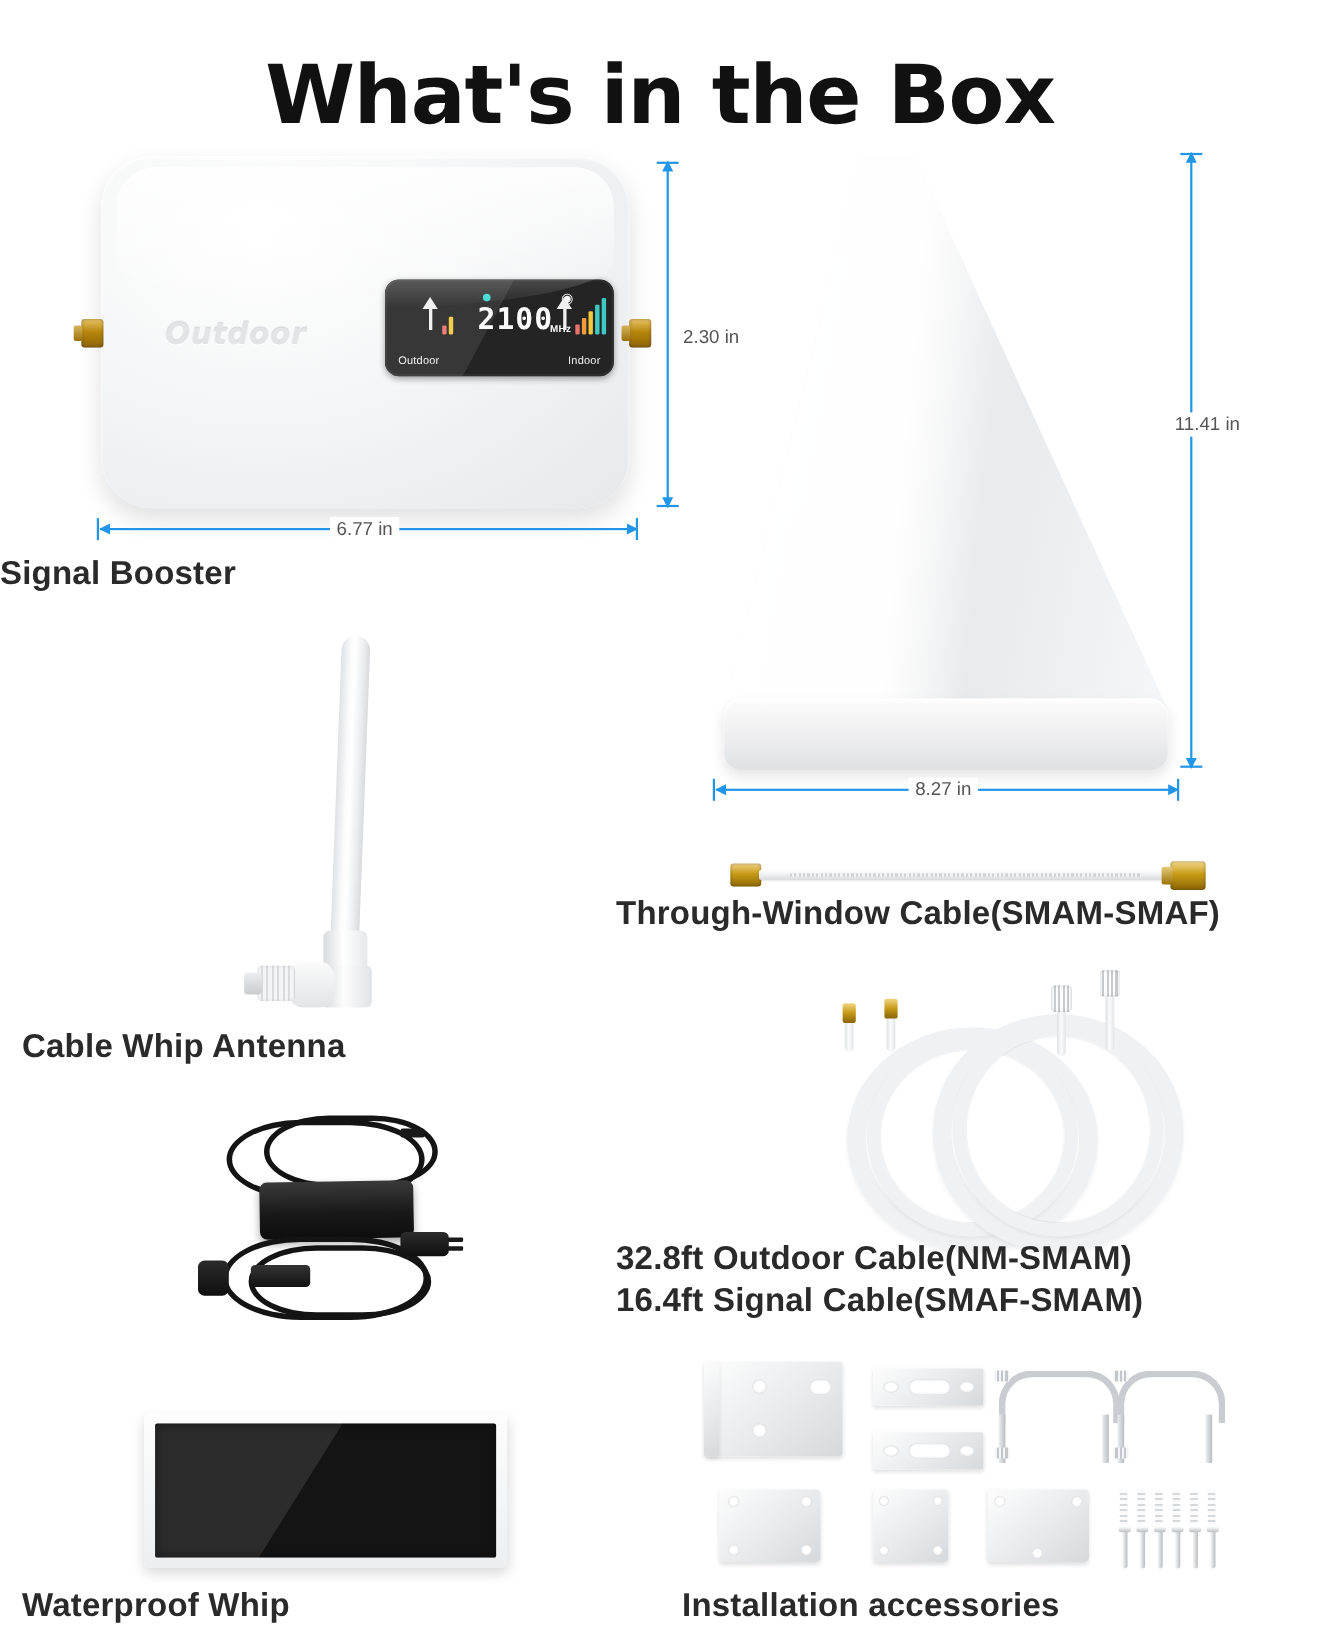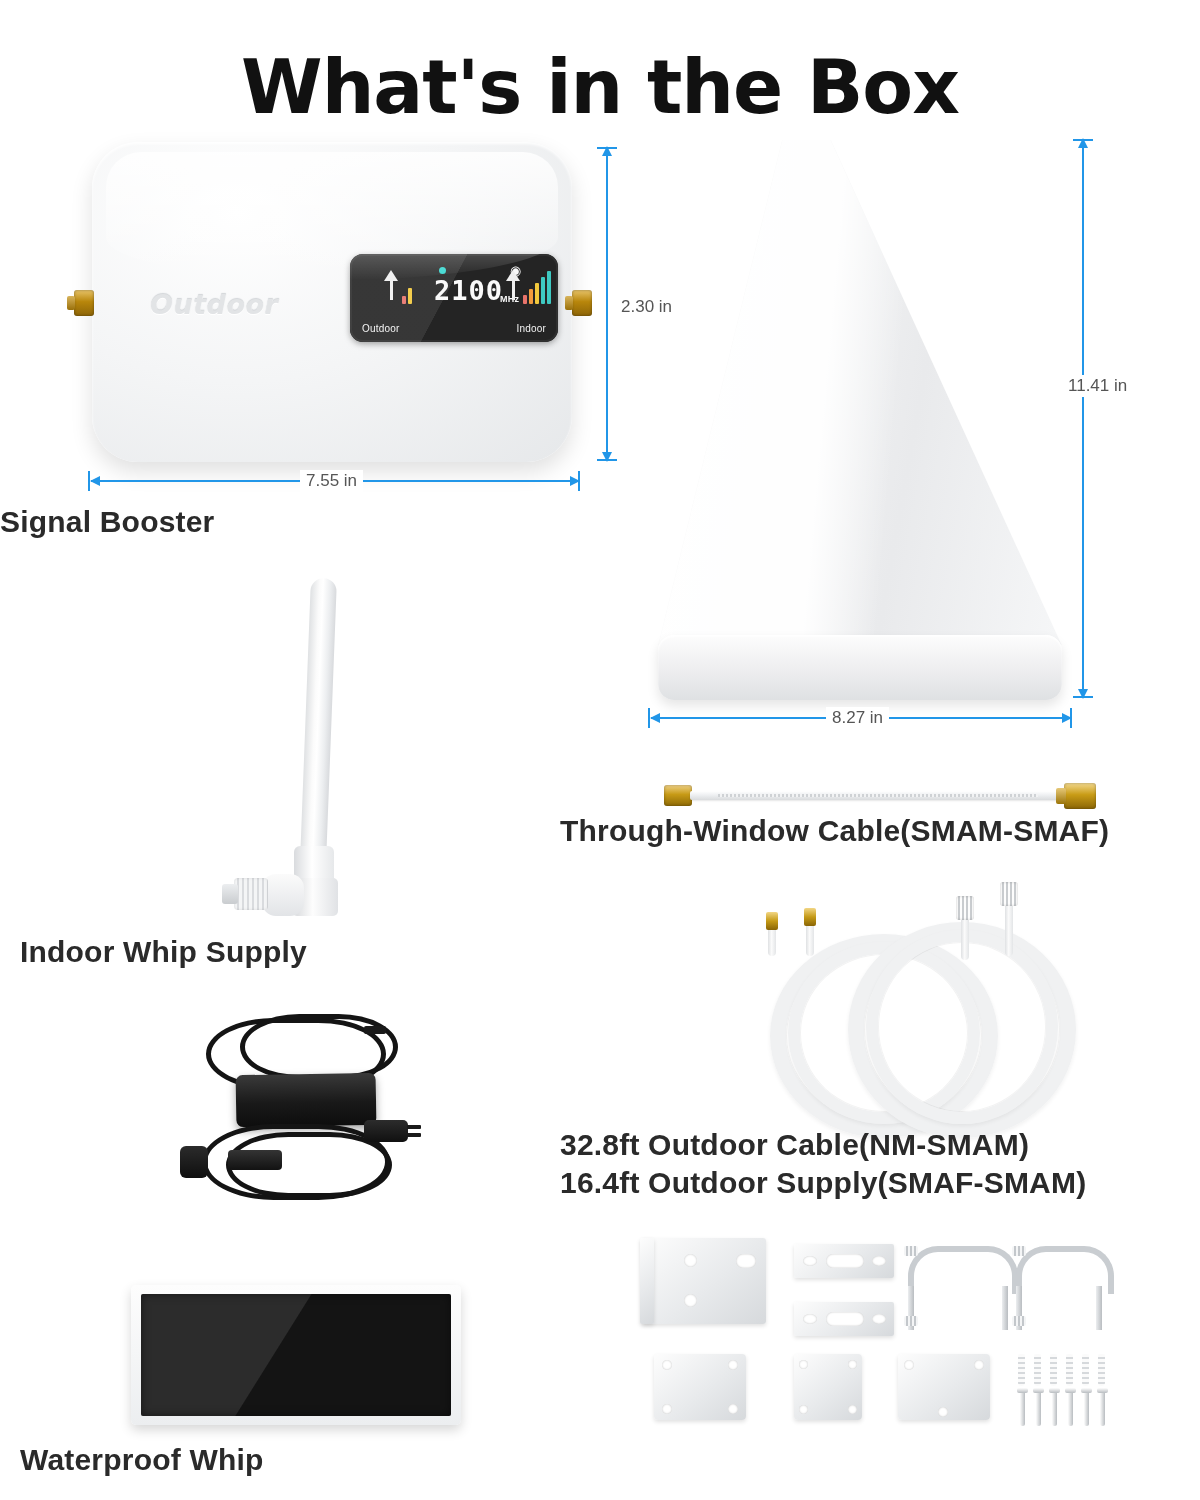--- a/index.html
+++ b/index.html
@@ -331,21 +331,21 @@
     <div class="arrow down" style="left:602px;top:452px;"></div>
     <div class="dim-label" style="left:615px;top:296px;">2.30 in</div>
   </div>
 
   <div>
     <div class="tick-v" style="left:88px;top:471px;"></div>
     <div class="tick-v" style="left:578px;top:471px;"></div>
     <div class="dim-h" style="left:91px;top:480px;width:488px;"></div>
     <div class="arrow left" style="left:90px;top:476px;"></div>
     <div class="arrow right" style="left:570px;top:476px;"></div>
-    <div class="dim-label" style="left:300px;top:470px;">7.55 in</div>
+    <div class="dim-label" style="left:300px;top:470px;">6.77 in</div>
   </div>
 
   <div class="caption" style="left:0;top:505px;width:640px;">Signal Booster</div>
 
   <div class="antenna">
     <div class="ant-cone"></div>
     <div class="ant-cone-hl"></div>
     <div class="ant-base"></div>
   </div>
 
@@ -376,39 +376,39 @@
   <div class="caption" style="left:560px;top:814px;width:640px;">Through-Window Cable(SMAM-SMAF)</div>
 
   <div class="whip">
     <div class="whip-rod"></div>
     <div class="whip-flare"></div>
     <div class="whip-collar"></div>
     <div class="whip-hinge"></div>
     <div class="whip-nut"></div>
     <div class="whip-pin"></div>
   </div>
-  <div class="caption" style="left:20px;top:935px;width:600px;">Indoor Whip Supply</div>
+  <div class="caption" style="left:20px;top:935px;width:600px;">Cable Whip Antenna</div>
 
   <div class="coils">
     <div class="coil coilA"></div>
     <div class="coil coilA2"></div>
     <div class="coil coilB"></div>
     <div class="coil coilB2"></div>
     <div class="lead" style="left:6px;top:48px;height:36px;"></div>
     <div class="gold-end" style="left:4px;top:40px;"></div>
     <div class="lead" style="left:44px;top:44px;height:40px;"></div>
     <div class="gold-end" style="left:42px;top:36px;"></div>
     <div class="lead" style="left:199px;top:34px;height:54px;"></div>
     <div class="silver-end" style="left:194px;top:24px;"></div>
     <div class="lead" style="left:243px;top:20px;height:64px;"></div>
     <div class="silver-end" style="left:238px;top:10px;"></div>
   </div>
   <div class="caption two-line" style="left:560px;top:1126px;width:640px;">
     <div>32.8ft Outdoor Cable(NM-SMAM)</div>
-    <div>16.4ft Outdoor Supply(SMAF-SMAM)</div>
+    <div>16.4ft Signal Cable(SMAF-SMAM)</div>
   </div>
 
   <div class="psu">
     <div class="wire dc-loop"></div>
     <div class="wire dc-loop2"></div>
     <div class="dc-tip"></div>
     <div class="psu-brick"></div>
     <div class="wire ac-loop"></div>
     <div class="wire ac-loop2"></div>
     <div class="plug-us"></div>
@@ -476,14 +476,15 @@
     <div class="anchor" style="left:446px;top:122px;"></div>
     <div class="anchor" style="left:462px;top:122px;"></div>
 
     <div class="screw" style="left:384px;top:160px;"></div>
     <div class="screw" style="left:400px;top:160px;"></div>
     <div class="screw" style="left:416px;top:160px;"></div>
     <div class="screw" style="left:432px;top:160px;"></div>
     <div class="screw" style="left:448px;top:160px;"></div>
     <div class="screw" style="left:464px;top:160px;"></div>
   </div>
+  <div class="caption" style="left:620px;top:1443px;width:500px;">Installation accessories</div>
 
 </div>
 
 </body></html>

